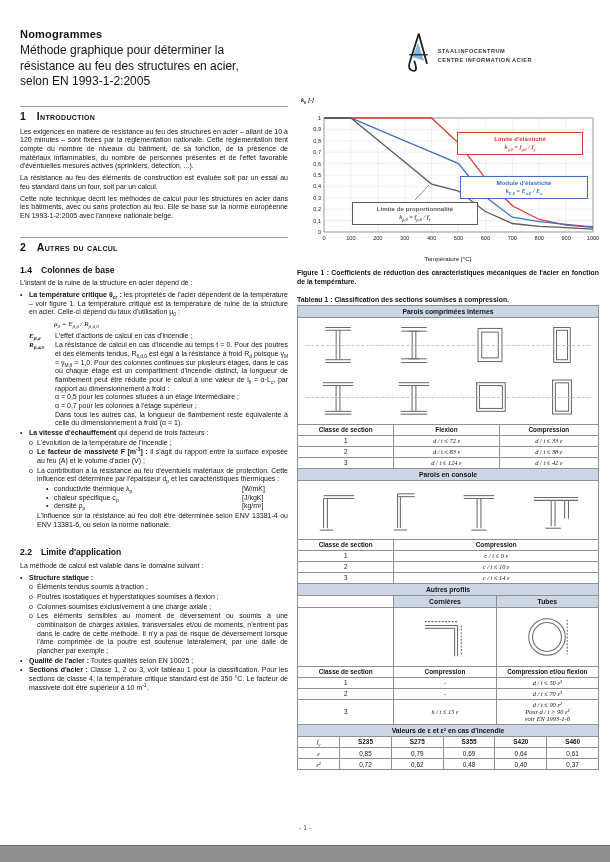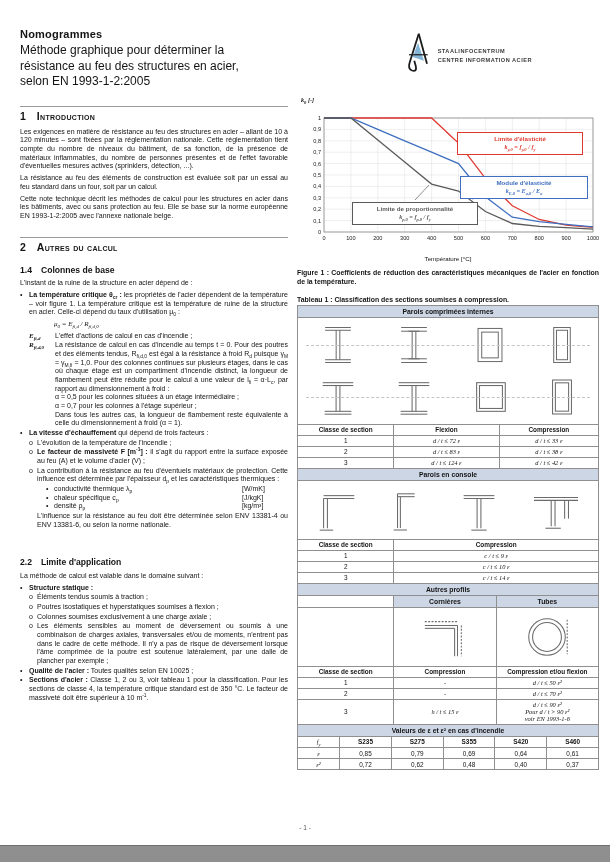--- a/index.html
+++ b/index.html
@@ -162,21 +162,21 @@
         <span class="ptx">chaleur spécifique c<sub>p</sub></span>
         <span class="unit">[J/kgK]</span>
       </div>
       <div class="prop">
         <span class="mk">•</span>
         <span class="ptx">densité ρ<sub>p</sub></span>
         <span class="unit">[kg/m³]</span>
       </div>
       <div class="env">L'influence sur la résistance au feu doit être déterminée selon ENV 13381-4 ou ENV 13381-6, ou selon la norme nationale.</div>
 
-      <div class="sub-h" style="margin-top:28px">
+      <div class="sub-h" style="margin-top:18px">
         <span>2.2</span>
         <span>Limite d'application</span>
       </div>
       <p class="p">La méthode de calcul est valable dans le domaine suivant :</p>
 
       <div class="li">
         <span class="mk">•</span>
         <span class="tx"><b>Structure statique :</b></span>
       </div>
       <div class="li l2">

